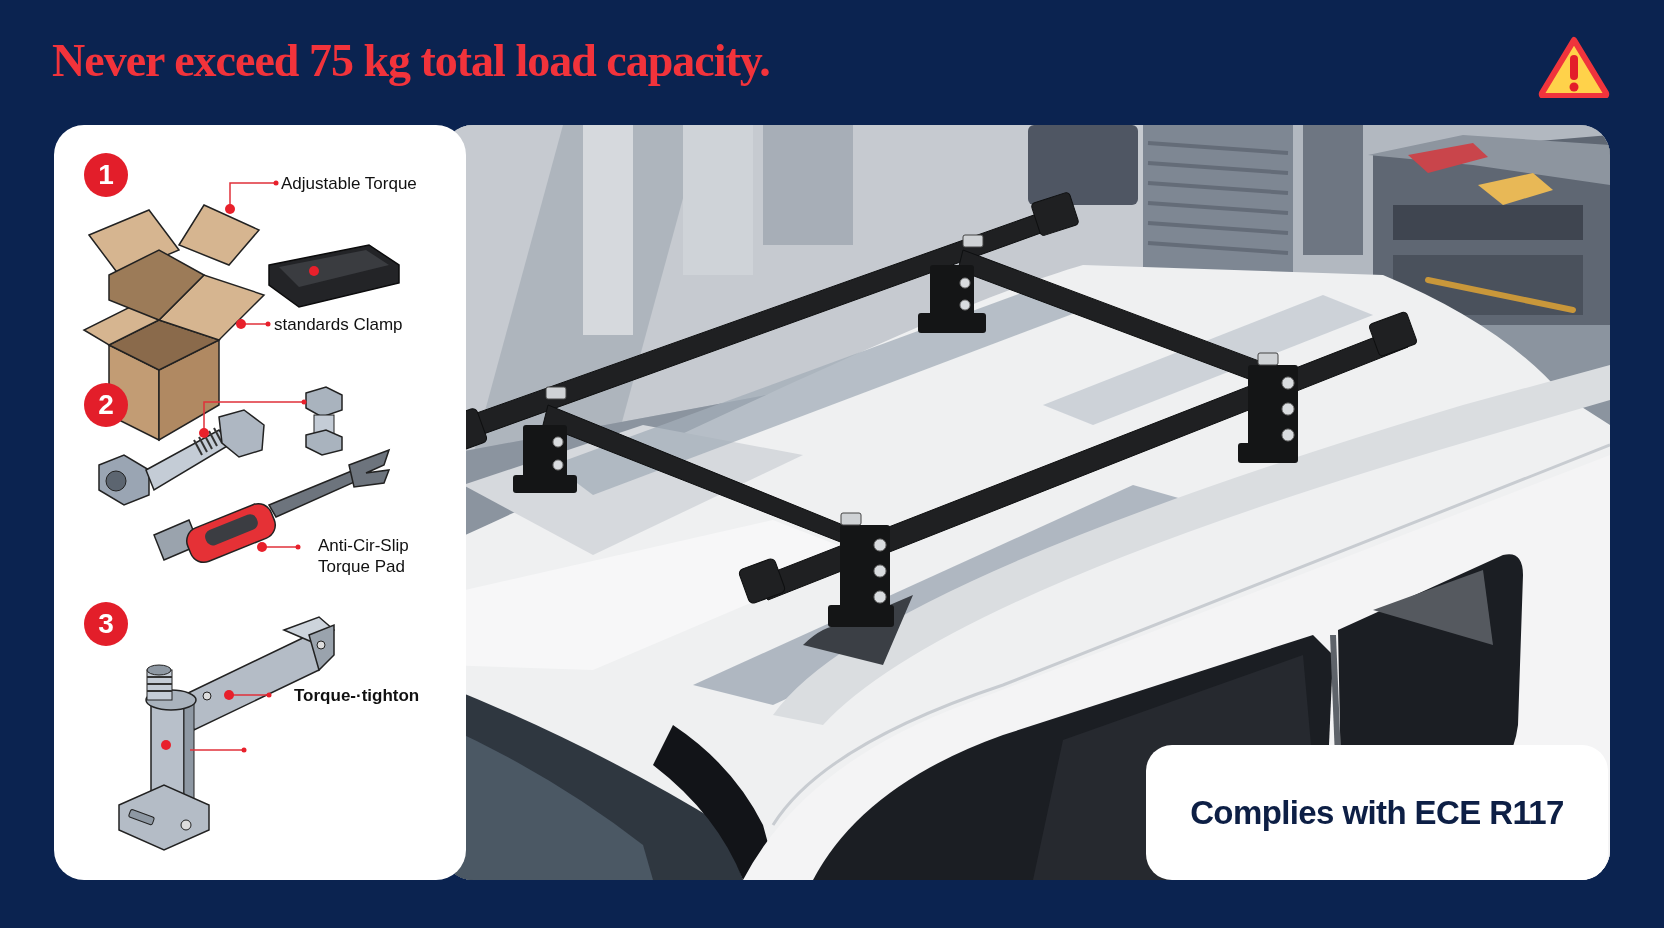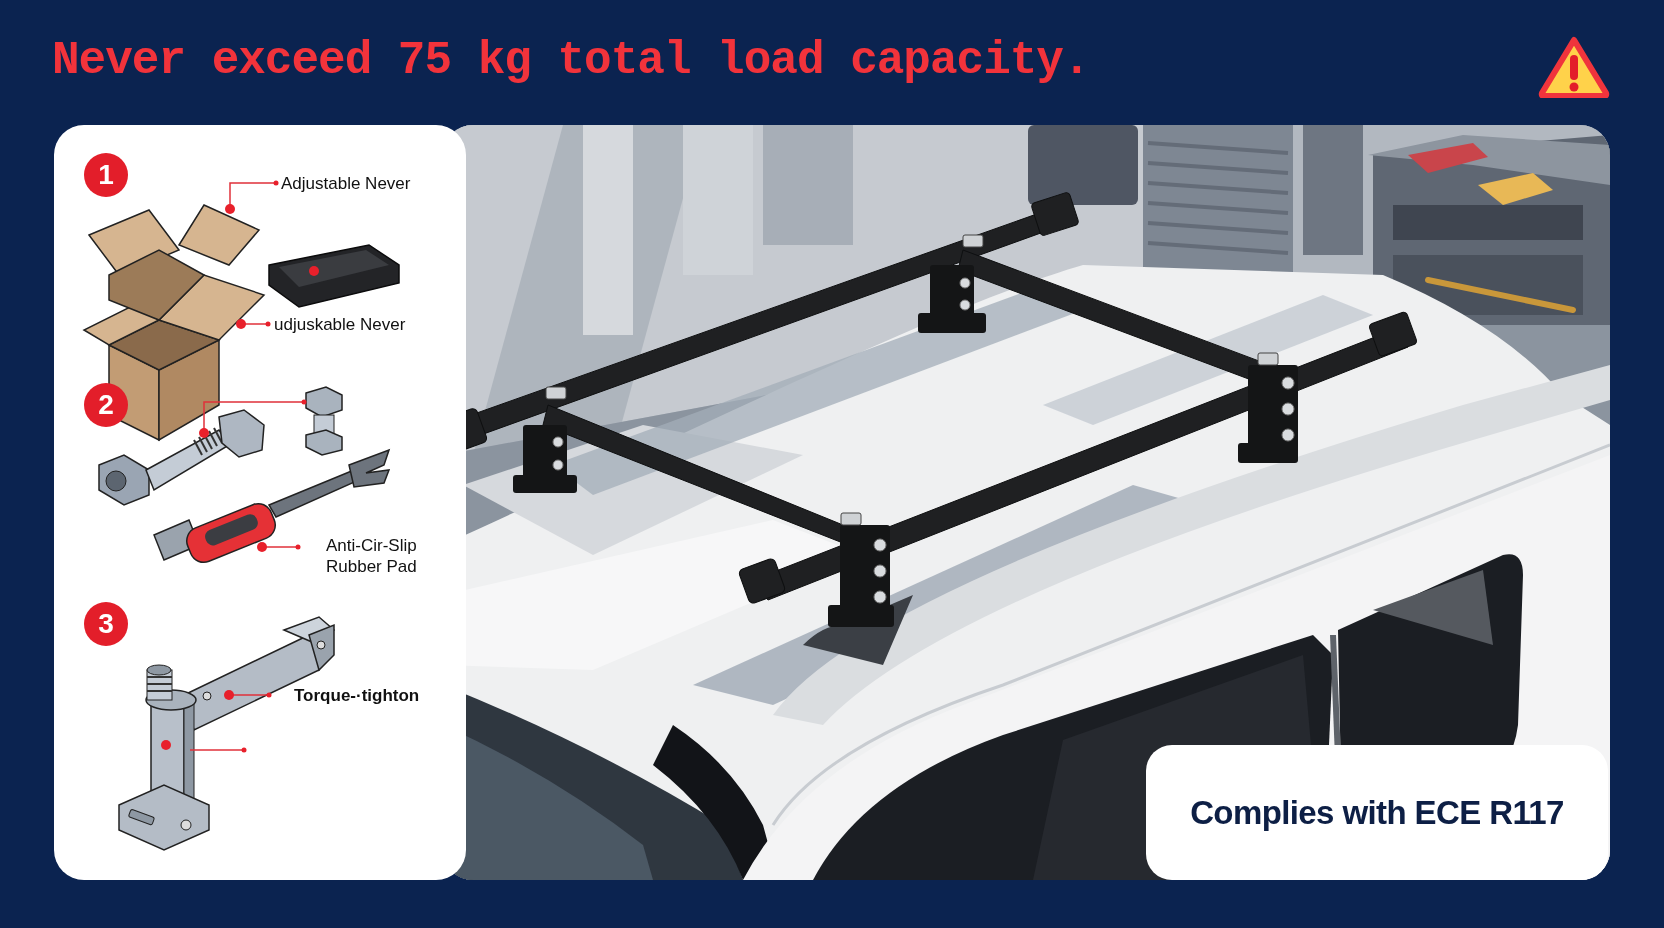--- a/index.html
+++ b/index.html
@@ -5,21 +5,21 @@
     * { margin: 0; padding: 0; box-sizing: border-box; }
     html, body { width: 1664px; height: 928px; overflow: hidden; }
     body {
       background: #0b2350;
       font-family: "Liberation Sans", "DejaVu Sans", sans-serif;
       position: relative;
     }
     .headline {
       position: absolute;
       left: 52px; top: 38px;
-      font-family: Liberation Mono, monospace;
+      font-family: Liberation Serif, serif;
       font-weight: 700;
       font-size: 46px;
       letter-spacing: -1px;
       color: #f2333b;
       line-height: 1;
     }
     .warning-icon {
       position: absolute;
       left: 1538px; top: 36px;
       width: 72px; height: 62px;
@@ -301,26 +301,26 @@
         <circle cx="215" cy="570" r="2.5"></circle>
       <circle cx="112" cy="620" r="5"></circle>
         <circle cx="190" cy="625" r="2.5"></circle>
     </g>
   </svg>
 
   <div class="step-badge" style="left:30px; top:28px;">1</div>
   <div class="step-badge" style="left:30px; top:258px;">2</div>
   <div class="step-badge" style="left:30px; top:477px;">3</div>
 
-  <div class="callout" style="left:227px; top:48px;">Adjustable Never</div>
-  <div class="callout" style="left:220px; top:189px;">udjuskable Never</div>
-
-  <div class="callout" style="left:272px; top:410px;">
+  <div class="callout" style="left:227px; top:48px;">Adjustable Torque</div>
+  <div class="callout" style="left:220px; top:189px;">standards Clamp</div>
+
+  <div class="callout" style="left:264px; top:410px;">
     <div>Anti-Cir-Slip</div>
-    <div>Rubber Pad</div>
+    <div>Torque Pad</div>
   </div>
 
   <div class="callout" style="left:240px; top:560px;font-weight:bold;">Torque-·tighton</div>
 </div>
 
 <div class="compliance-card">
   <div class="compliance-line">Complies with ECE R117</div>
 </div>
 
 </body></html>

